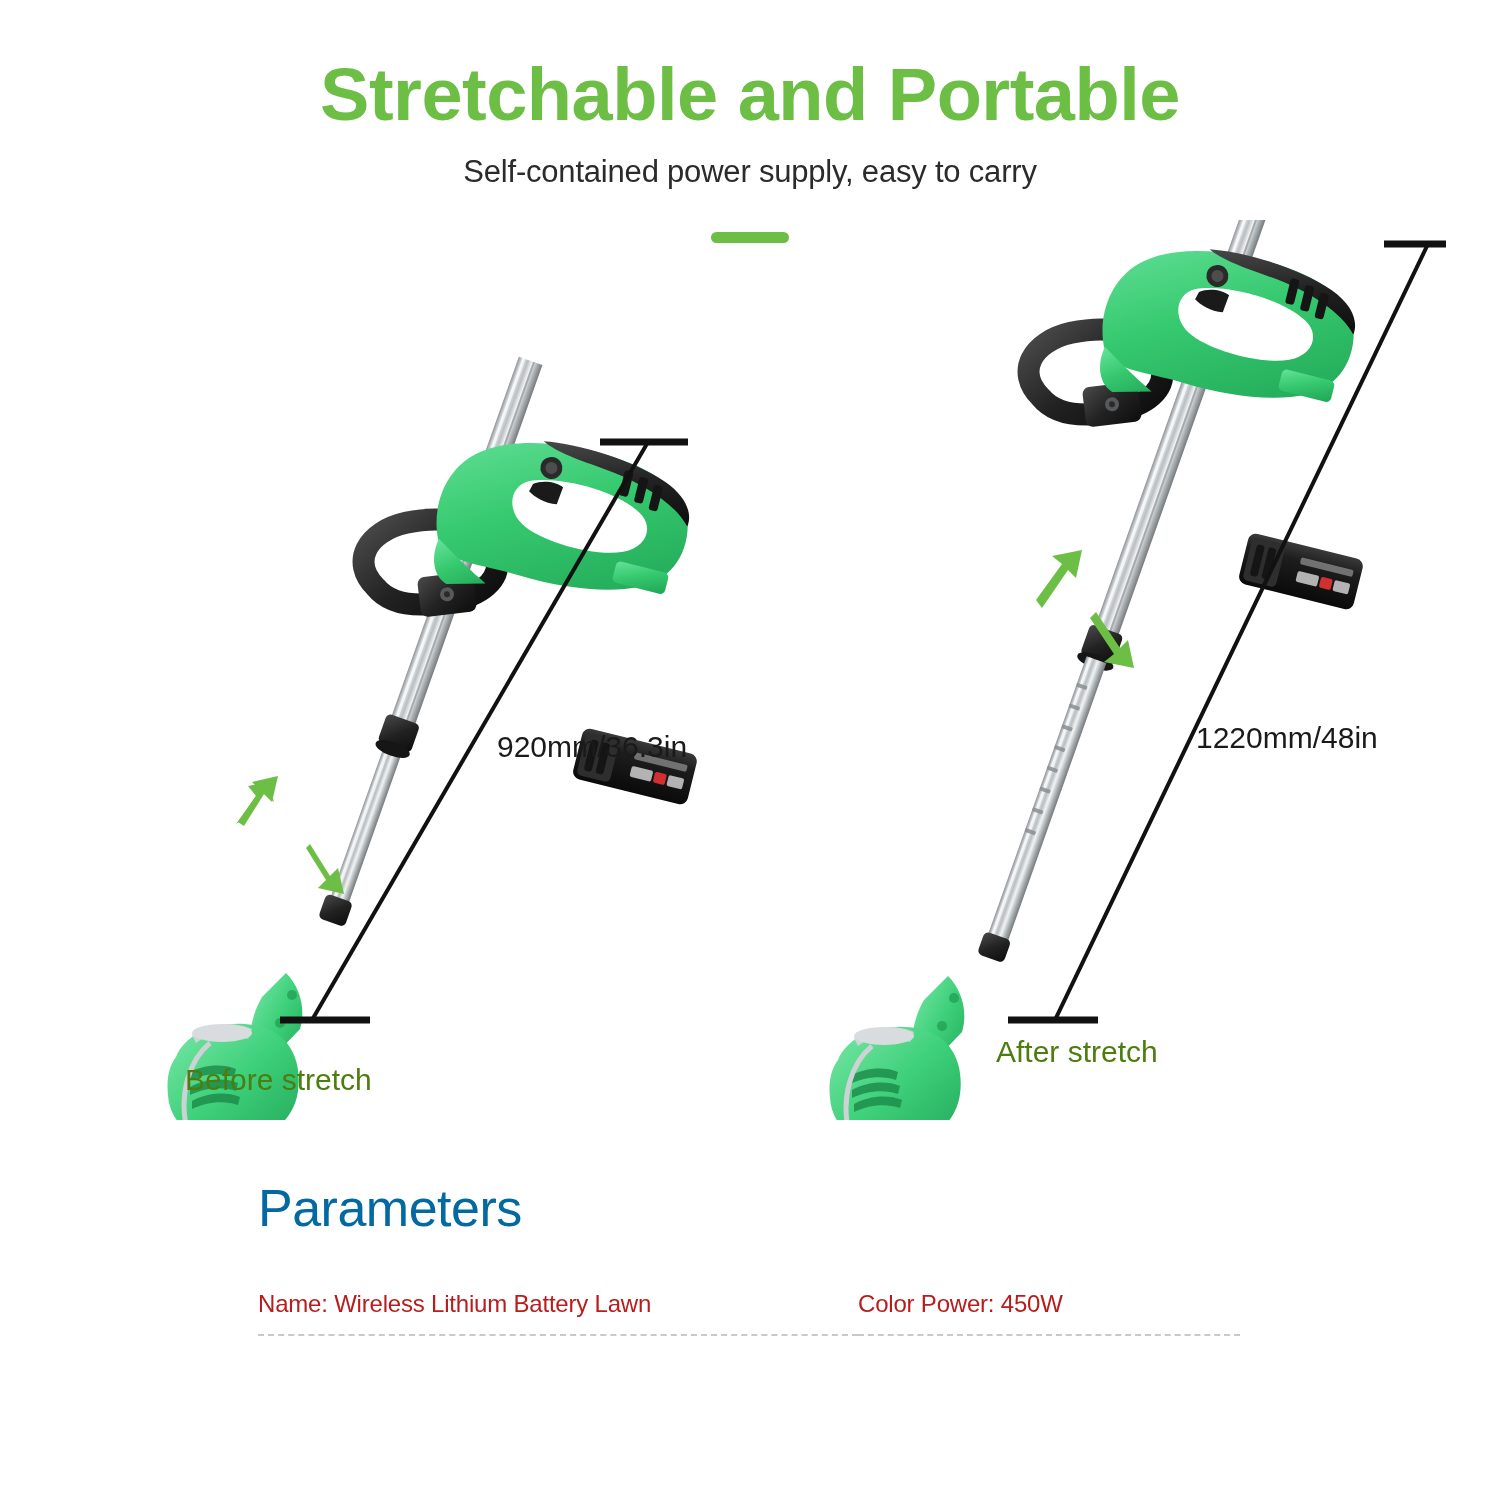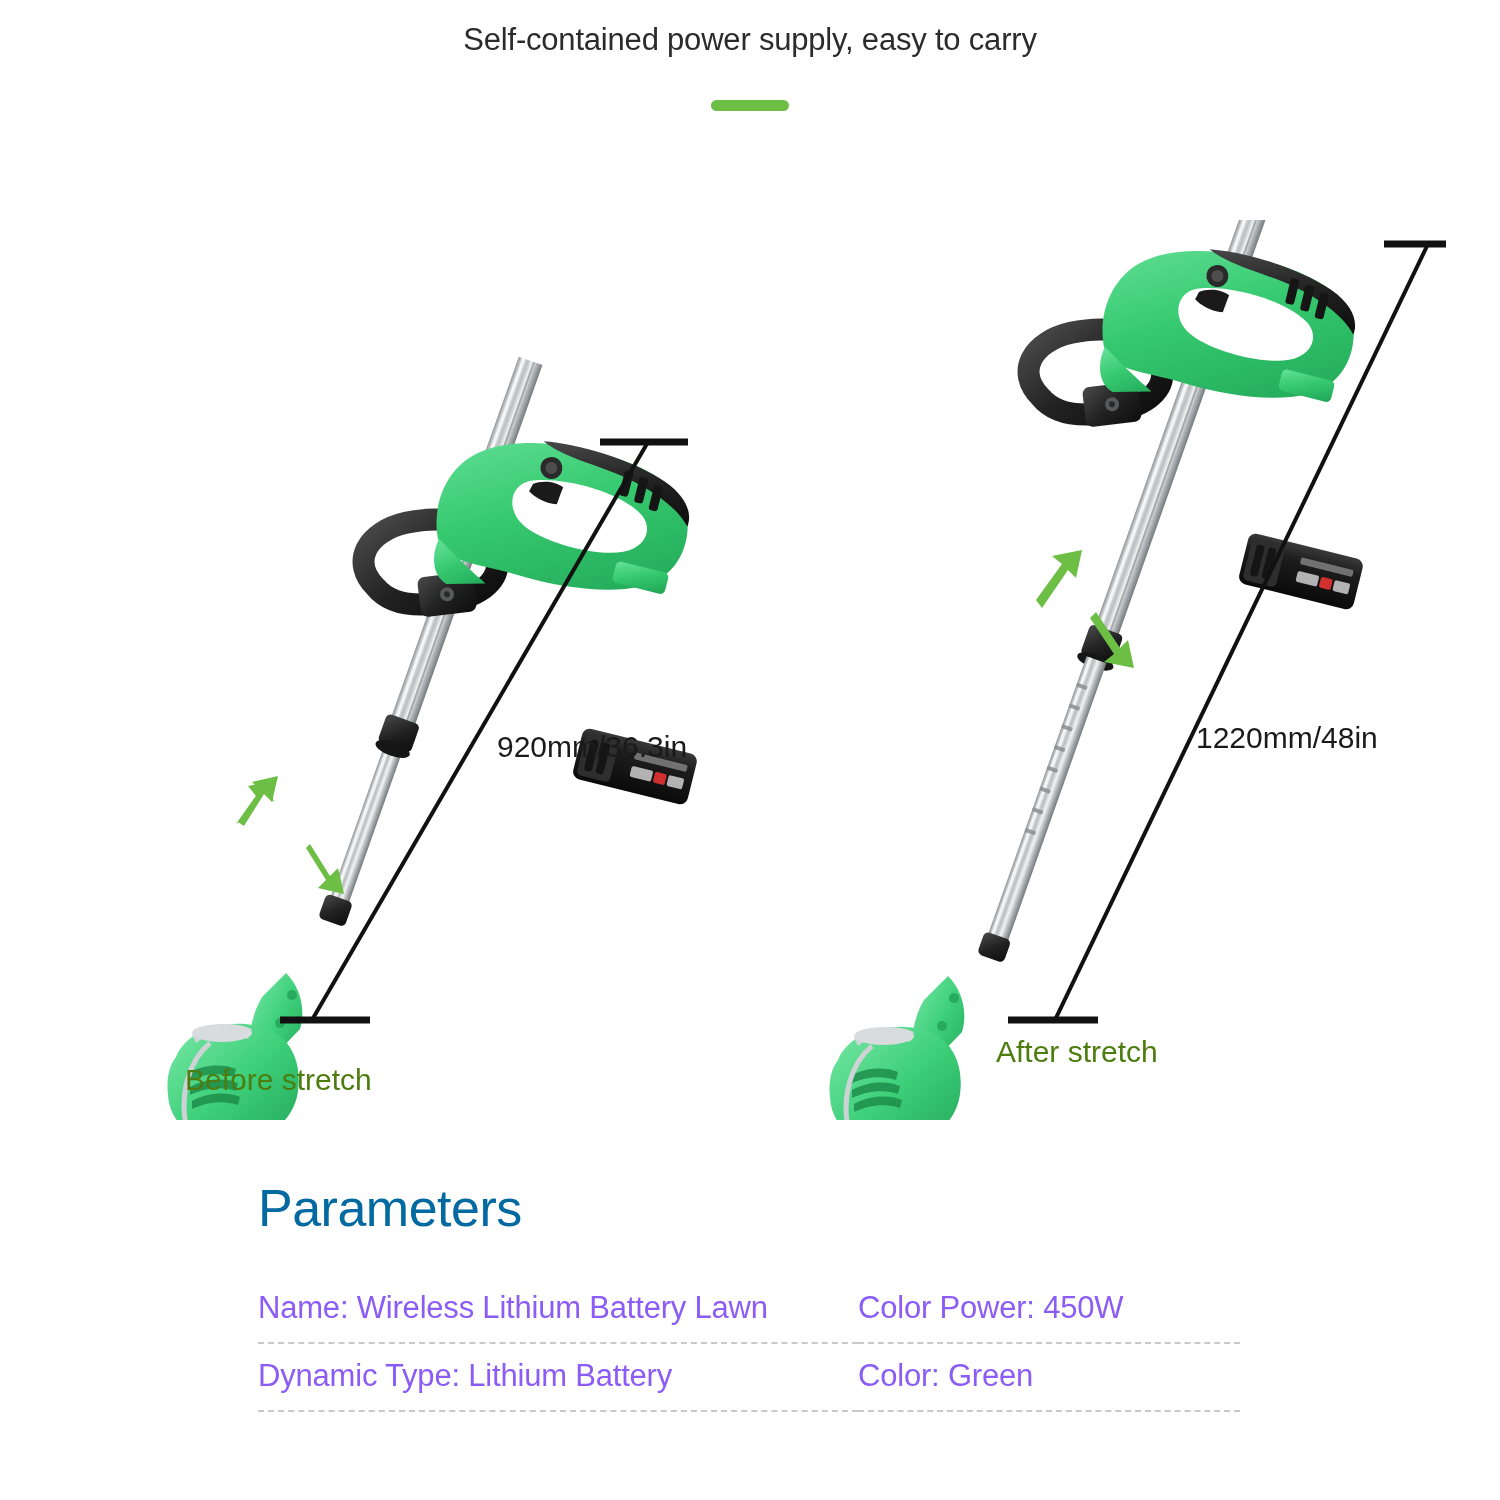--- a/index.html
+++ b/index.html
@@ -81,39 +81,40 @@
   .params-heading {
     font-size: 52px;
     color: #0369a1;
     font-weight: 400;
     letter-spacing: -0.5px;
     margin-bottom: 38px;
   }
 
   .param-table { width: 982px; border-collapse: collapse; }
   .param-table td {
-    font-size: 31px;
-    color: #8b5cf6;
+    font-size: 24px;
+    color: #b91c1c;
     font-weight: 400;
     padding: 14px 0 16px 0;
     border-bottom: 2px dashed #c9c9c9;
     vertical-align: bottom;
     white-space: nowrap;
     letter-spacing: -0.2px;
   }
   .param-table td.col-left  { width: 600px; }
   .param-table td.col-right { width: 382px; }
   .param-table tr:first-child td { border-top: none; }
 </style>
 </head>
 <body>
 
 <div id="page">
 
   <div class="header">
+    <div class="main-title">Stretchable and Portable</div>
     <div class="subtitle">Self-contained power supply, easy to carry</div>
     <div class="divider-pill"></div>
   </div>
 
   <div class="panel" id="panel-left">
     <svg class="trimmer" width="620" height="900" viewBox="0 0 620 900">
       <defs>
         <linearGradient id="shaftL" x1="0" y1="0" x2="1" y2="0">
           <stop offset="0%" stop-color="#8d9296"></stop>
           <stop offset="18%" stop-color="#e8ebec"></stop>
@@ -401,21 +402,17 @@
   <div class="caption" id="caption-right">After stretch</div>
 
   <div id="params">
     <div class="params-heading">Parameters</div>
     <table class="param-table">
       <tbody>
         <tr>
           <td class="col-left">Name: Wireless Lithium Battery Lawn</td>
           <td class="col-right">Color  Power: 450W</td>
         </tr>
-        <tr>
-          <td class="col-left">Dynamic Type: Lithium Battery</td>
-          <td class="col-right">Color: Green</td>
-        </tr>
       </tbody>
     </table>
   </div>
 
 </div>
 
 </body></html>

